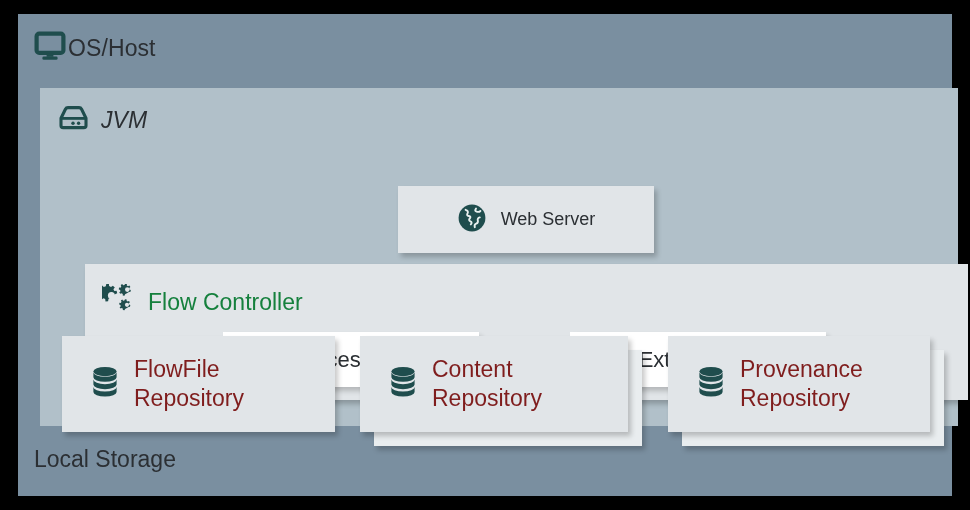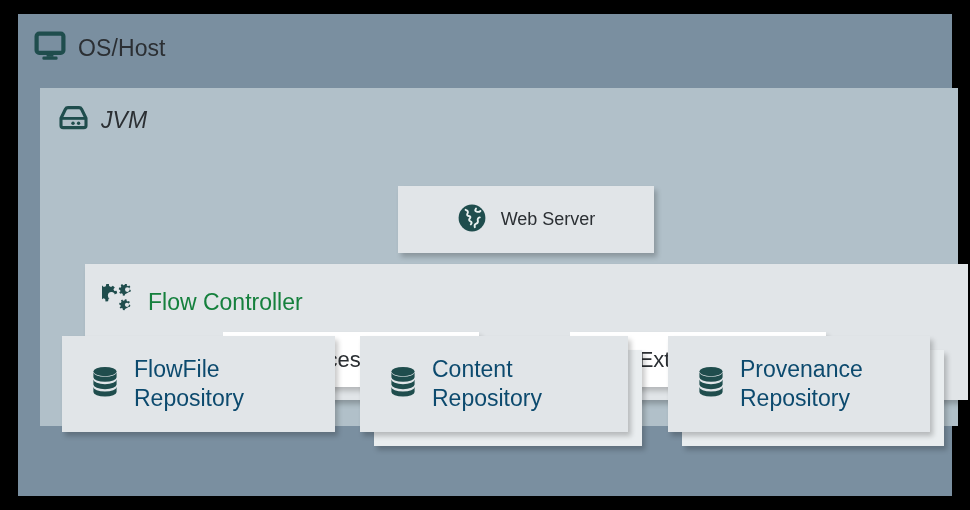--- a/index.html
+++ b/index.html
@@ -31,21 +31,21 @@
     width: 934px;
     height: 482px;
     background: #7a8fa0;
   }
   .os-host-header {
     position: absolute;
     left: 16px;
     top: 12px;
     display: flex;
     align-items: center;
-    gap: 12px;
+    gap: 2px;
     height: 44px;
   }
   .panel-title {
     font-size: 23px;
     color: #2b2f33;
     letter-spacing: 0.1px;
     white-space: nowrap;
   }
 
   
@@ -150,21 +150,21 @@
     left: 14px;
     top: 14px;
     width: 100%;
     height: 100%;
     background: #e9edef;
     box-shadow: 3px 4px 5px rgba(0,0,0,0.22);
   }
   .repo-label {
     font-size: 23px;
     line-height: 29px;
-    color: #0c4a6e;
+    color: #7f1d1d;
     white-space: pre-line;
   }
 
   .repo-flowfile   { left: 44px;  width: 273px; }
   .repo-content    { left: 342px; width: 268px; }
   .repo-provenance { left: 650px; width: 262px; }
 
   
   .local-storage {
     position: absolute;
@@ -300,14 +300,15 @@
               <path d="M3.4 14.6 v5.0 a11.6 4.6 0 0 0 23.2 0 v-5.0 a11.6 4.6 0 0 1 -23.2 0 z"></path>
               <path d="M3.4 22.0 v5.0 a11.6 4.6 0 0 0 23.2 0 v-5.0 a11.6 4.6 0 0 1 -23.2 0 z"></path>
             </g>
           </svg>
         </span>
         <span class="repo-label">Provenance
 Repository</span>
       </div>
     </div>
 
+    <div class="local-storage">Local Storage</div>
   </div>
 </div>
 
 </body></html>

